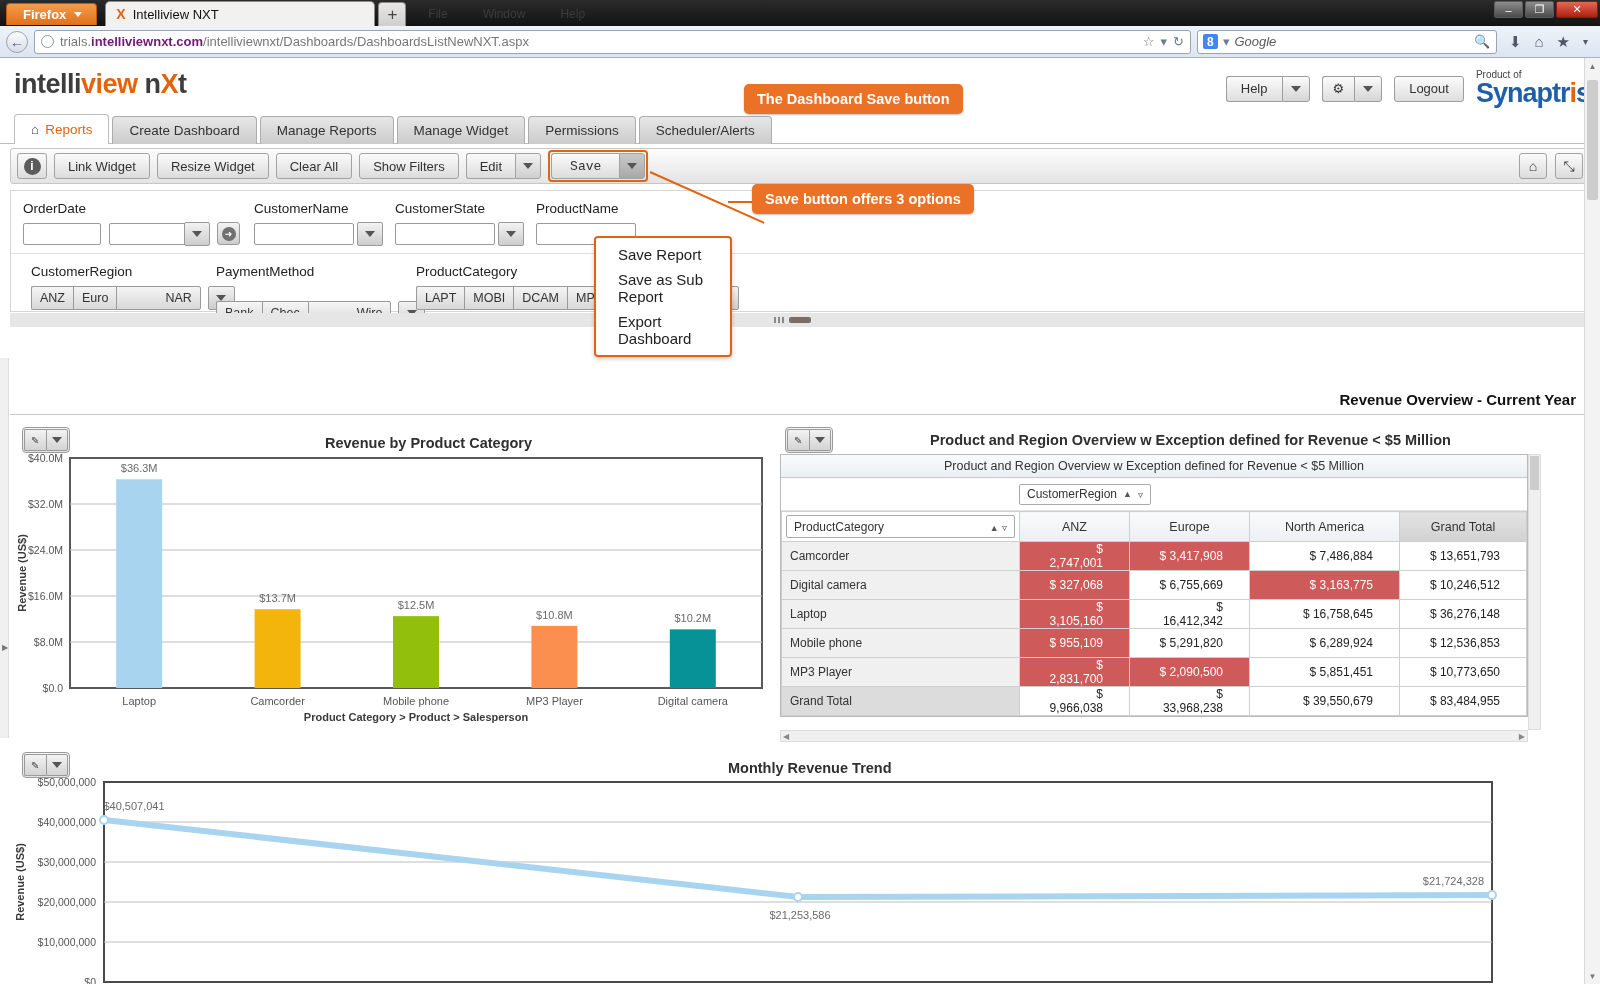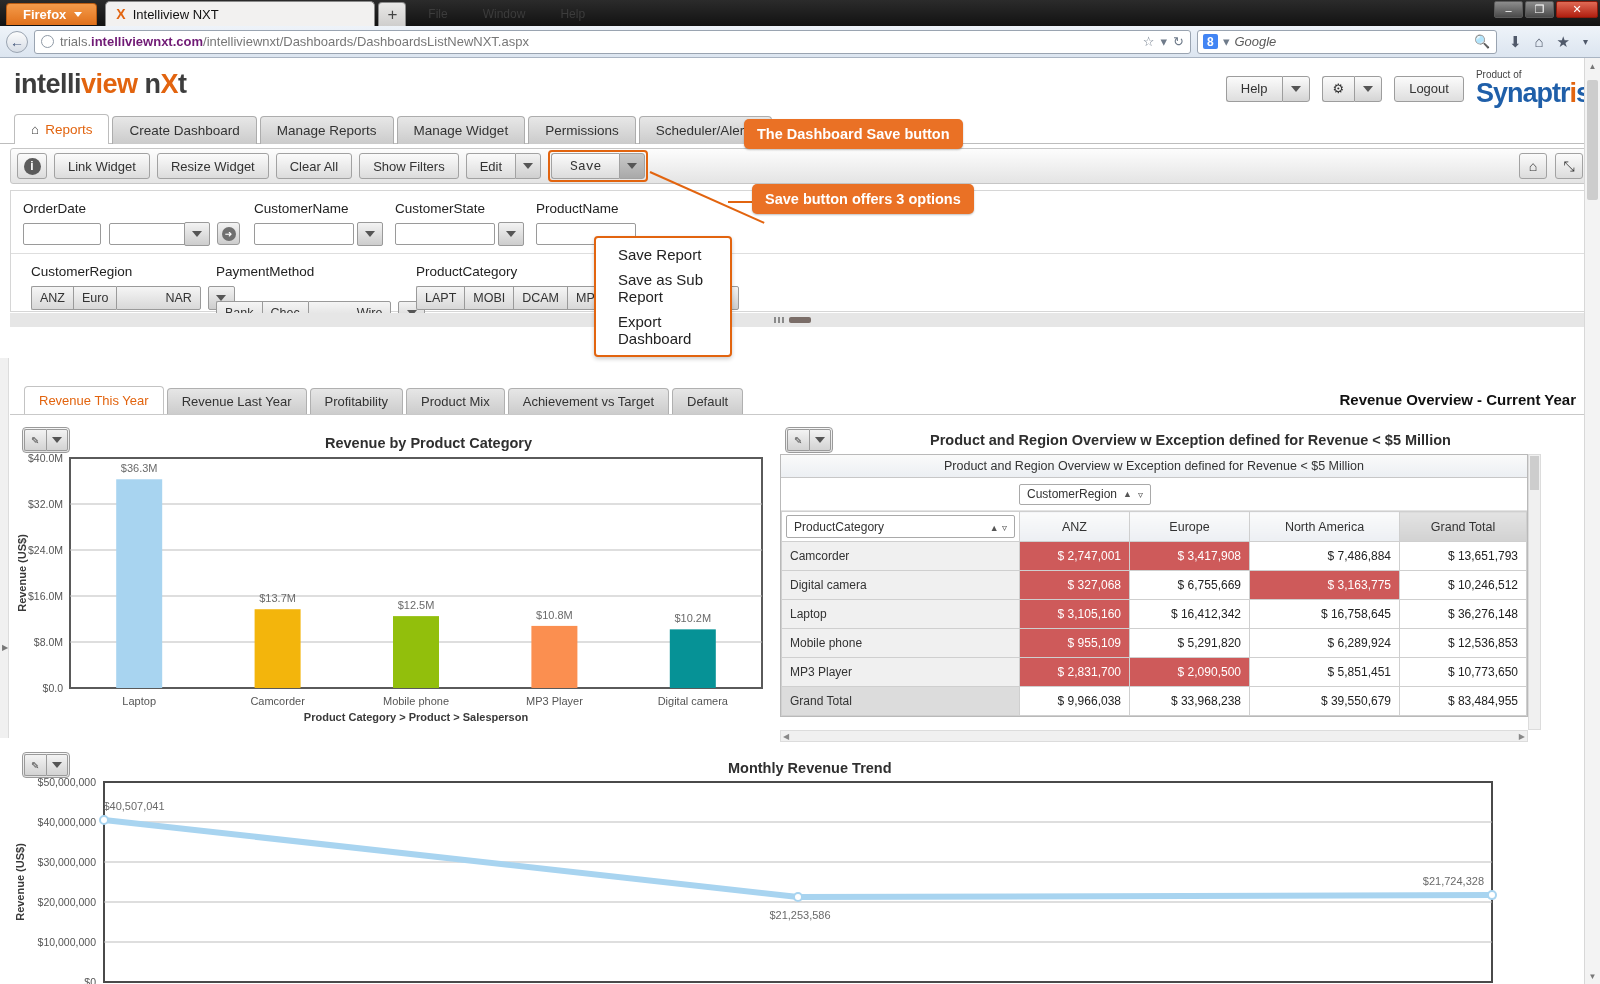--- a/index.html
+++ b/index.html
@@ -235,21 +235,21 @@
   .pv-field{
     height:21px; border:1px solid #a9a9a9; background:#fff; border-radius:2px;
     display:flex;align-items:center; gap:6px; padding:0 7px; font-size:12px; color:#333;
   }
   table.pv{ border-collapse:collapse; width:100%; }
   table.pv td, table.pv th{ border:1px solid #cfcfcf; font-weight:normal; }
   .pv-colhdr{ background:linear-gradient(#fbfbfb,#eceff3); height:26px; color:#333; font-size:12.5px; text-align:center;}
   .pv-colhdr.gt{ background:linear-gradient(#e3e3e3,#d2d2d2); }
   .pv-rowlbl{ background:#f0f0f0; padding:0 8px; height:22px; color:#333;}
   .pv-rowlbl.gt{ background:#dcdcdc;}
-  .pv-num{ text-align:right; padding:0 8px; height:29px; color:#222; background:#fff;}
+  .pv-num{ text-align:right; padding:0 26px; height:29px; color:#222; background:#fff;}
   .pv-num.exc{ background:#ce5a5a; color:#fff; }
   .pv-corner{ background:#fff; padding:3px 4px; }
   .pv-corner .pv-field{ width:100%; justify-content:space-between; height:23px;}
   .sortico{ font-size:9px; color:#555;}
   .filtico{ font-size:10px; color:#555;}
   .pv-hscroll{
     position:absolute; left:780px; top:672px; width:748px; height:12px;
     background:#f0f0f0; border:1px solid #dcdcdc; display:flex;align-items:center;justify-content:space-between;
     font-size:8px; color:#888; padding:0 2px;
   }
@@ -485,40 +485,20 @@
         </div>
     </div>
   </div>
 
   <div class="splitbar">
     <div class="dots"></div>
     <div class="grip" style="left:779px;"></div>
   </div>
 
   <div class="dtab-rule"></div>
-  <div class="dtabs">
-    <div class="dtab active">
-        <span>Revenue This Year</span>
-      </div>
-    <div class="dtab">
-        <span>Revenue Last Year</span>
-      </div>
-    <div class="dtab">
-        <span>Profitability</span>
-      </div>
-    <div class="dtab">
-        <span>Product Mix</span>
-      </div>
-    <div class="dtab">
-        <span>Achievement vs Target</span>
-      </div>
-    <div class="dtab">
-        <span>Default</span>
-      </div>
-  </div>
   <div class="dash-title">Revenue Overview - Current Year</div>
 
   <div class="wtool" style="left:22px; top:369px;">
     <div class="b1">✎</div>
     <div class="b2">
         <span class="tri-dn"></span>
       </div>
   </div>
   <div class="wtitle" style="left:325px; top:377px;">Revenue by Product Category</div>
 
@@ -668,21 +648,21 @@
       <text x="800" y="144.985656" text-anchor="middle" class="vlabel">$21,253,586</text>
       <text x="798" y="226" text-anchor="middle" class="cat">Feb 2014</text>
       <circle cx="1492" cy="121.102688" r="4" fill="#fff" stroke="#a8d4f0" stroke-width="2"></circle>
       <text x="1484" y="111.102688" text-anchor="end" class="vlabel">$21,724,328</text>
       <text x="1492" y="226" text-anchor="end" class="cat">Mar 2014</text>
       <text x="798" y="241" text-anchor="middle" class="axis-title">Month &amp; Year</text>
       <text x="24" y="108" text-anchor="middle" class="axis-title" transform="rotate(-90 24 108)">Revenue (US$)</text>
     </svg>
 
   <div class="leader" style="left:650px; top:113px; width:125px; transform:rotate(24deg);"></div>
-  <div class="callout" style="left:744px; top:26px;margin-top:35px;">The Dashboard Save button</div>
+  <div class="callout" style="left:744px; top:26px;">The Dashboard Save button</div>
   <div class="leader" style="left:728px; top:143px; width:32px;"></div>
   <div class="callout" style="left:752px; top:126px;">Save button offers 3 options</div>
 
   <div class="savemenu">
     <div>Save Report</div>
     <div>Save as Sub Report</div>
     <div>Export Dashboard</div>
   </div>
 
   <div class="leftgrip">

